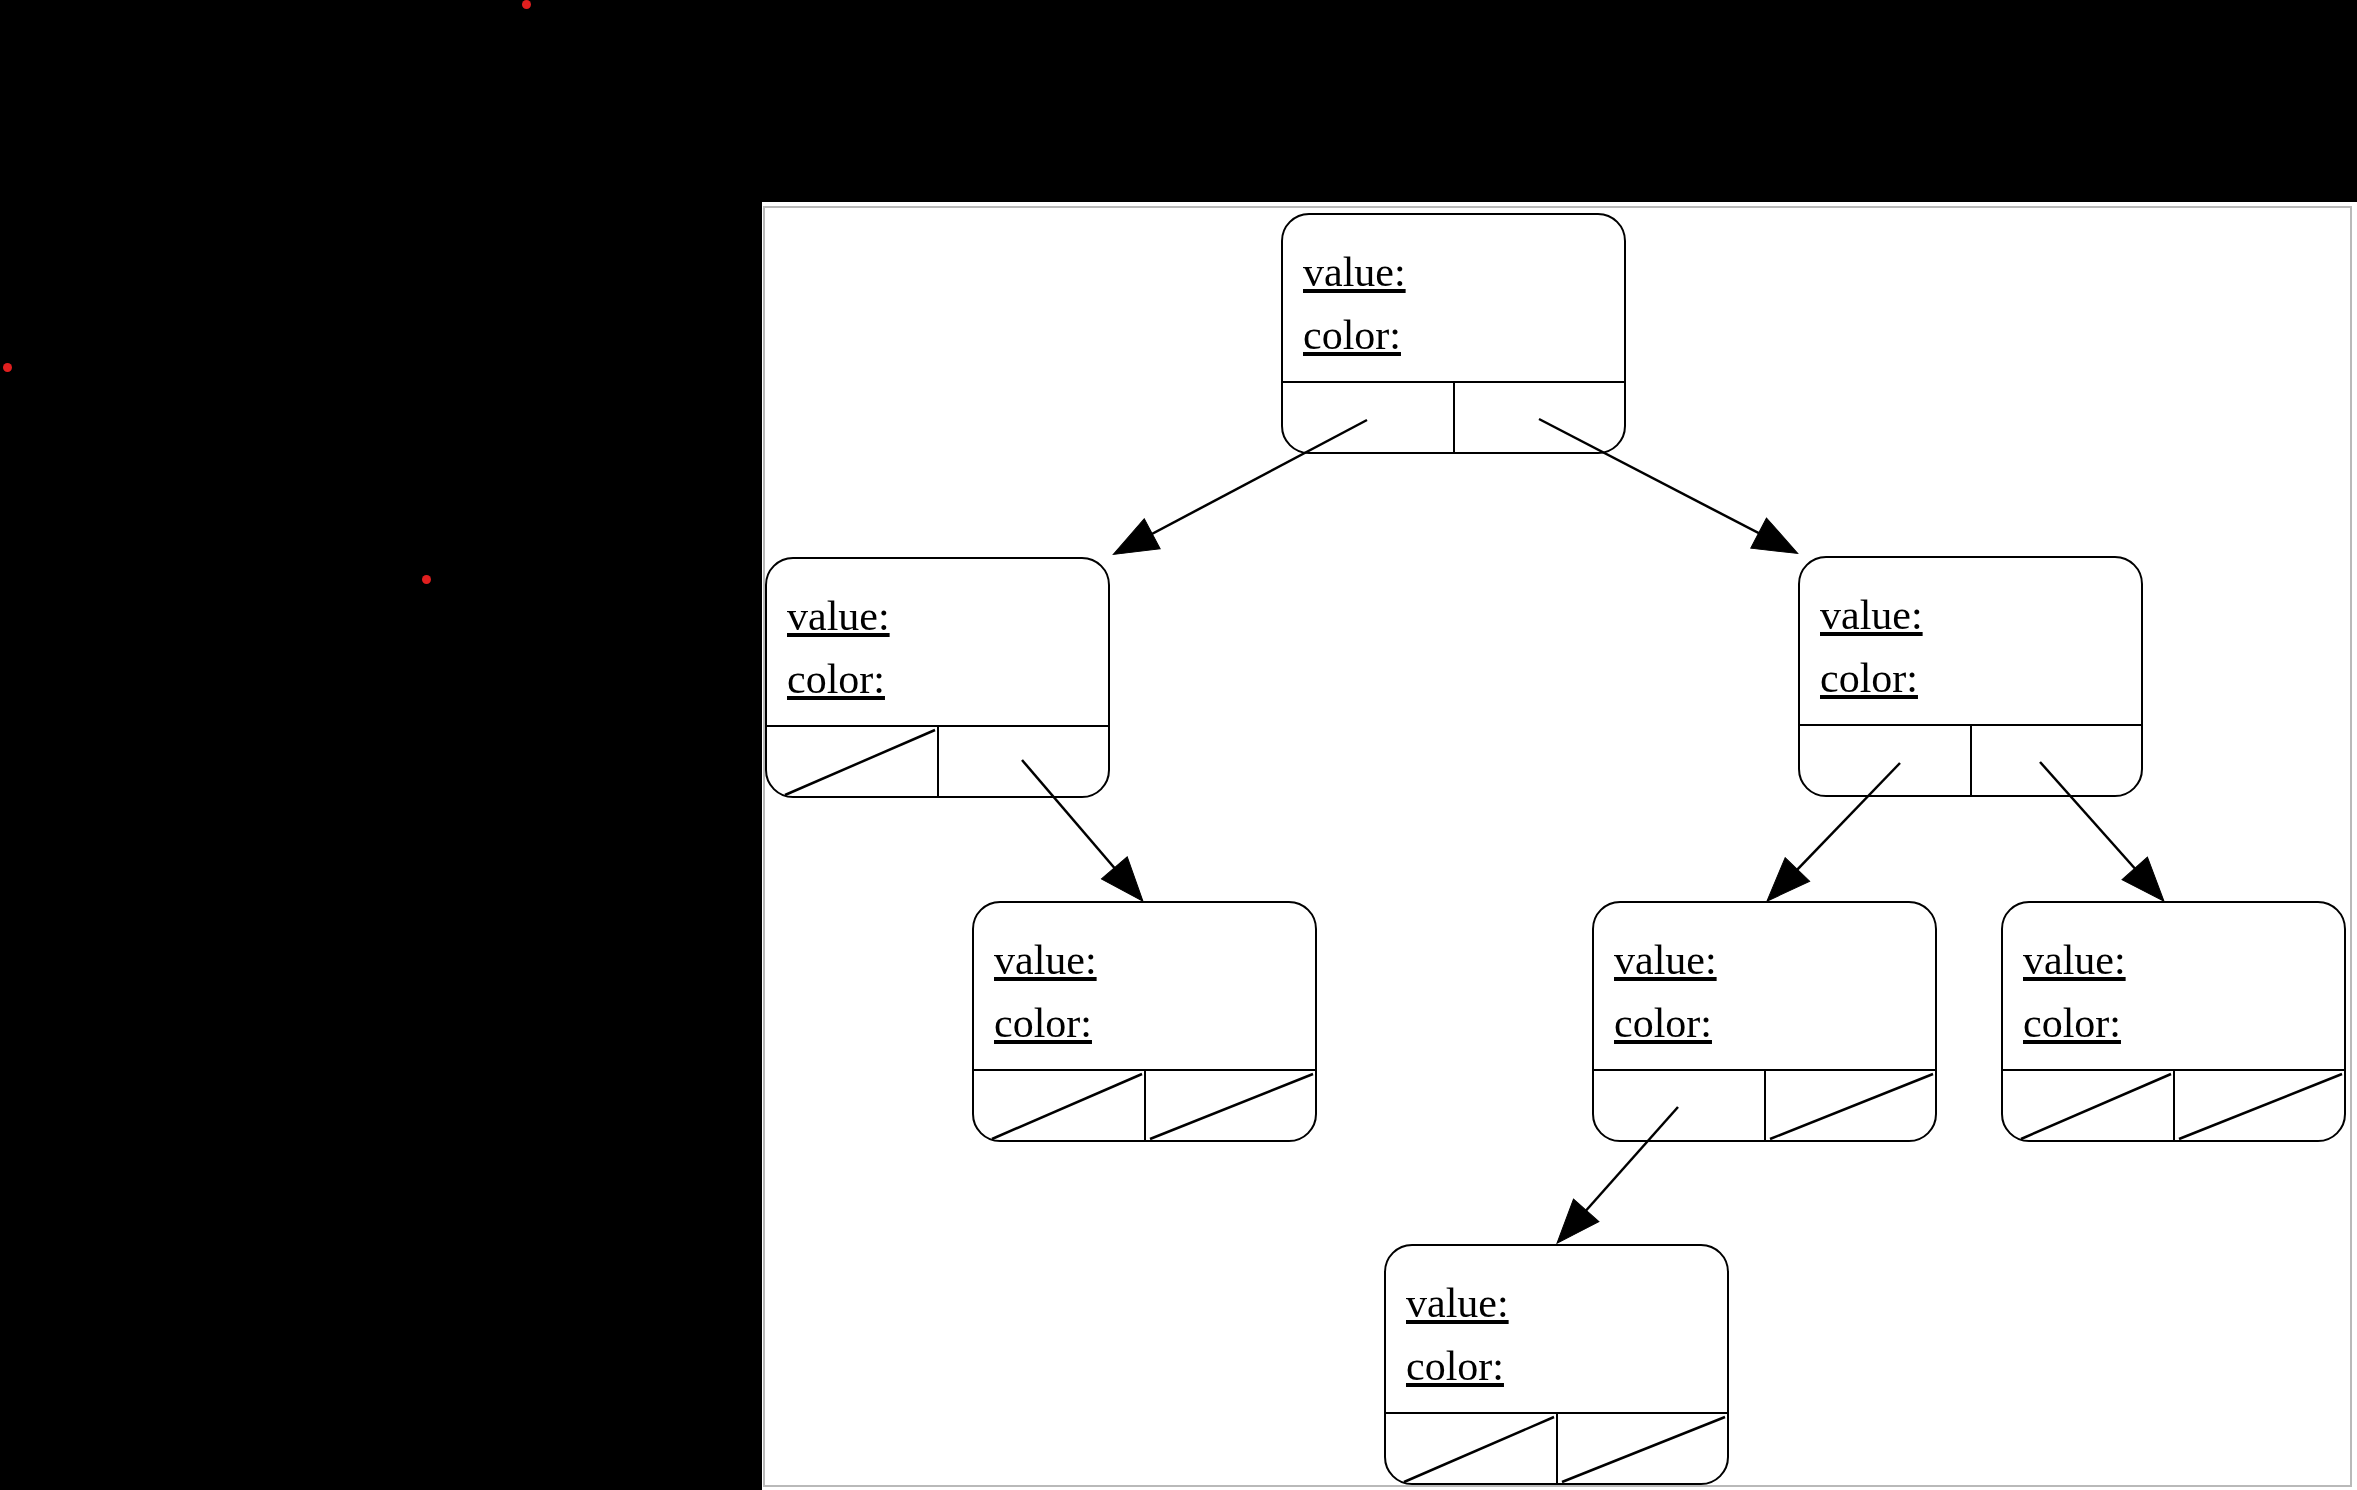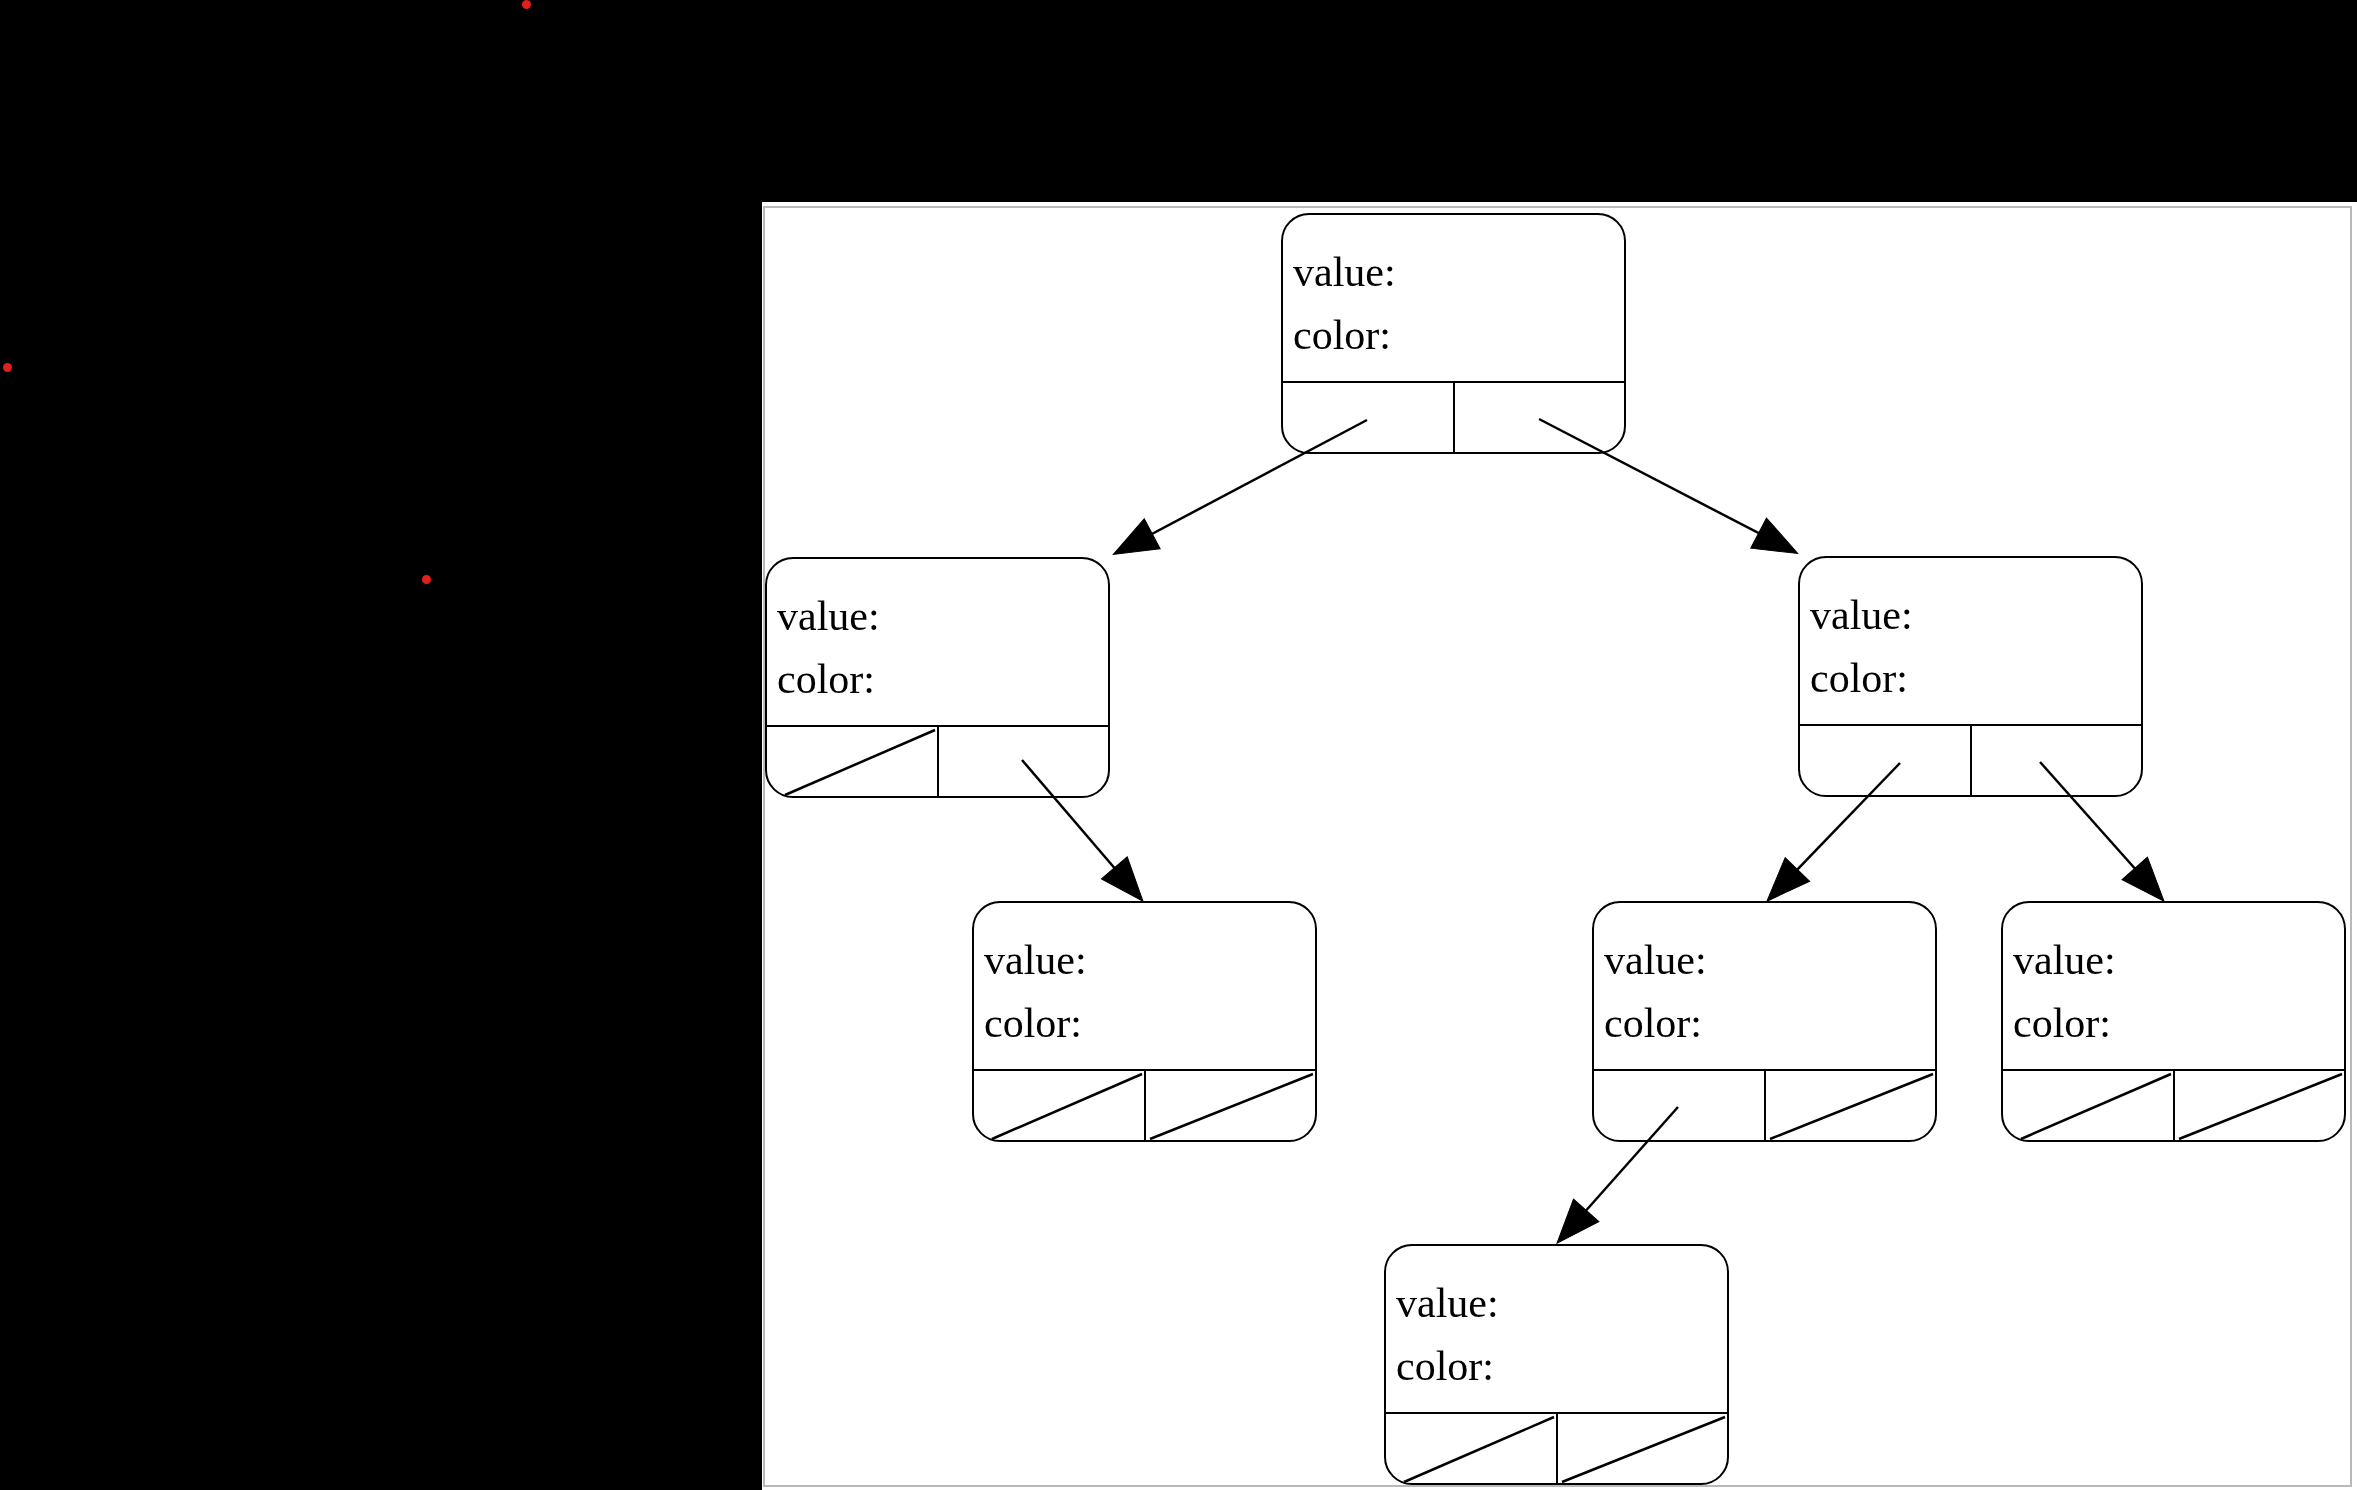--- a/index.html
+++ b/index.html
@@ -26,21 +26,22 @@
     position:absolute;
     width:345px;height:241px;
     box-sizing:border-box;
     border:2px solid #000;
     border-radius:28px;
     background:#fff;
     overflow:hidden;
     z-index:2;
   }
   .ntext{
-    padding:26px 0 0 10px;
+    padding:26px 0 0 20px;
+    text-decoration:underline;
   }
   .lbl{
     font-size:42px;
     line-height:63px;
     color:#000;
     white-space:pre;
   }
   .prow{
     position:absolute;
     left:0;right:0;bottom:0;

